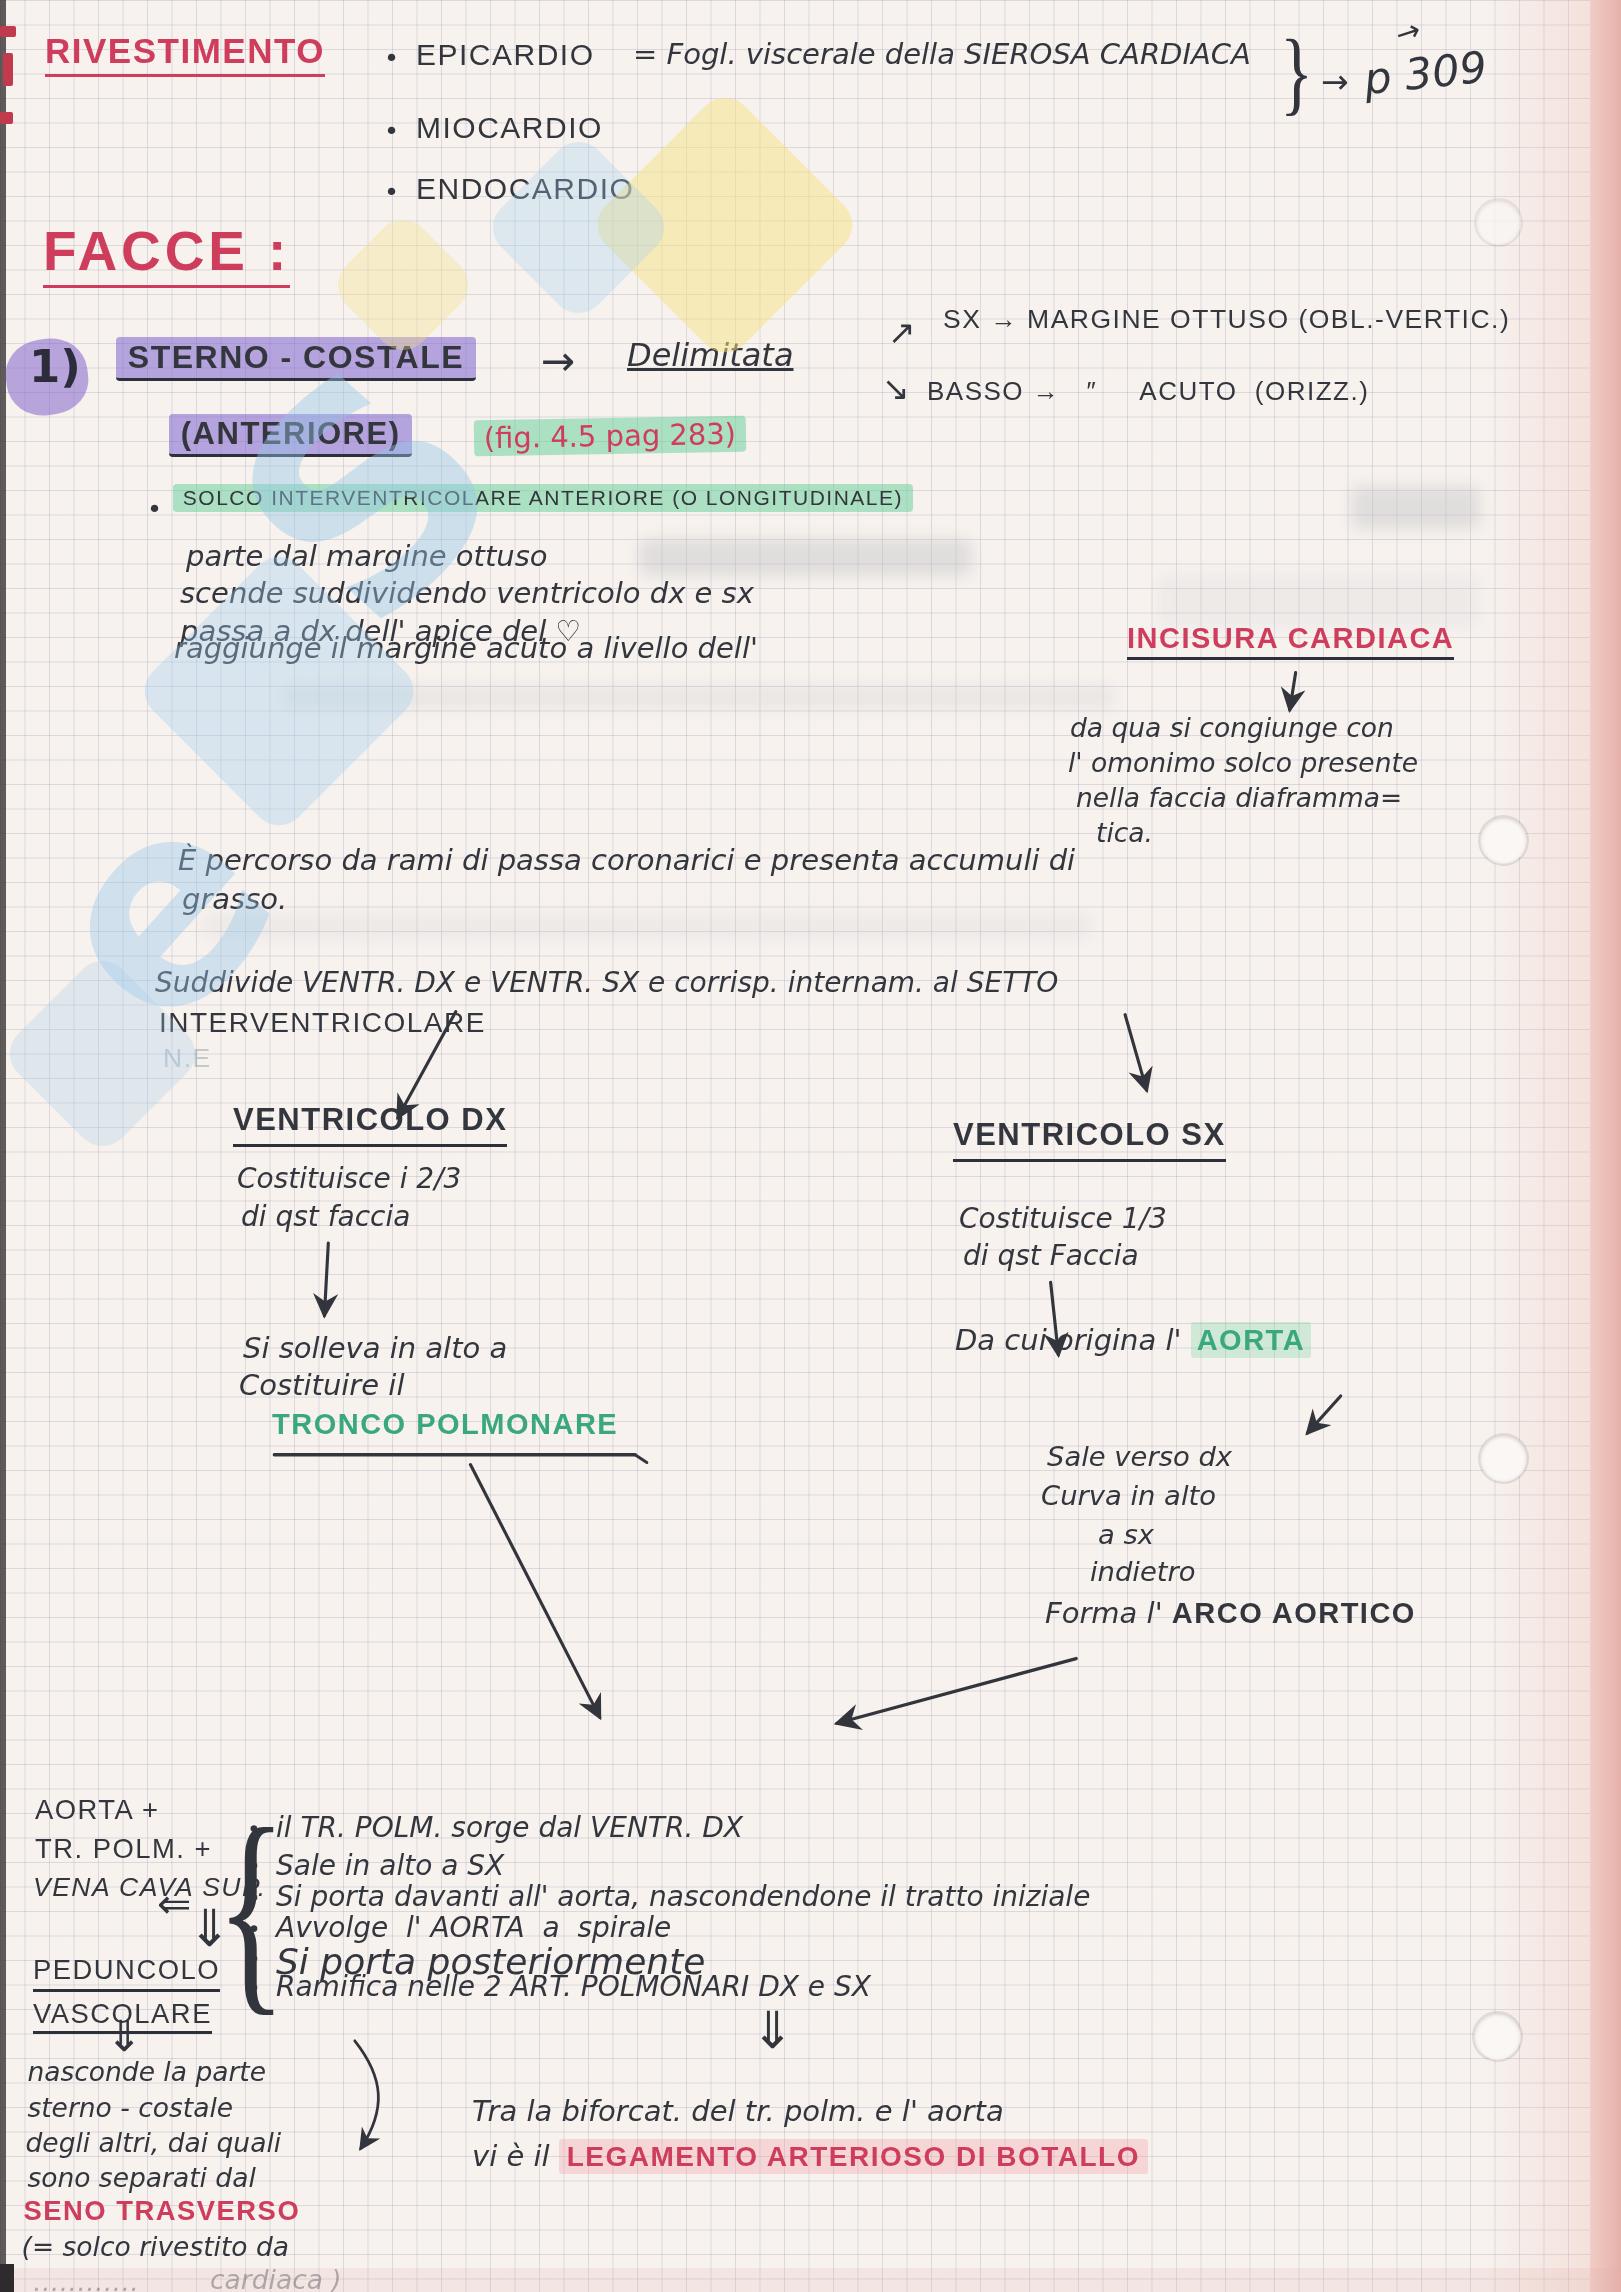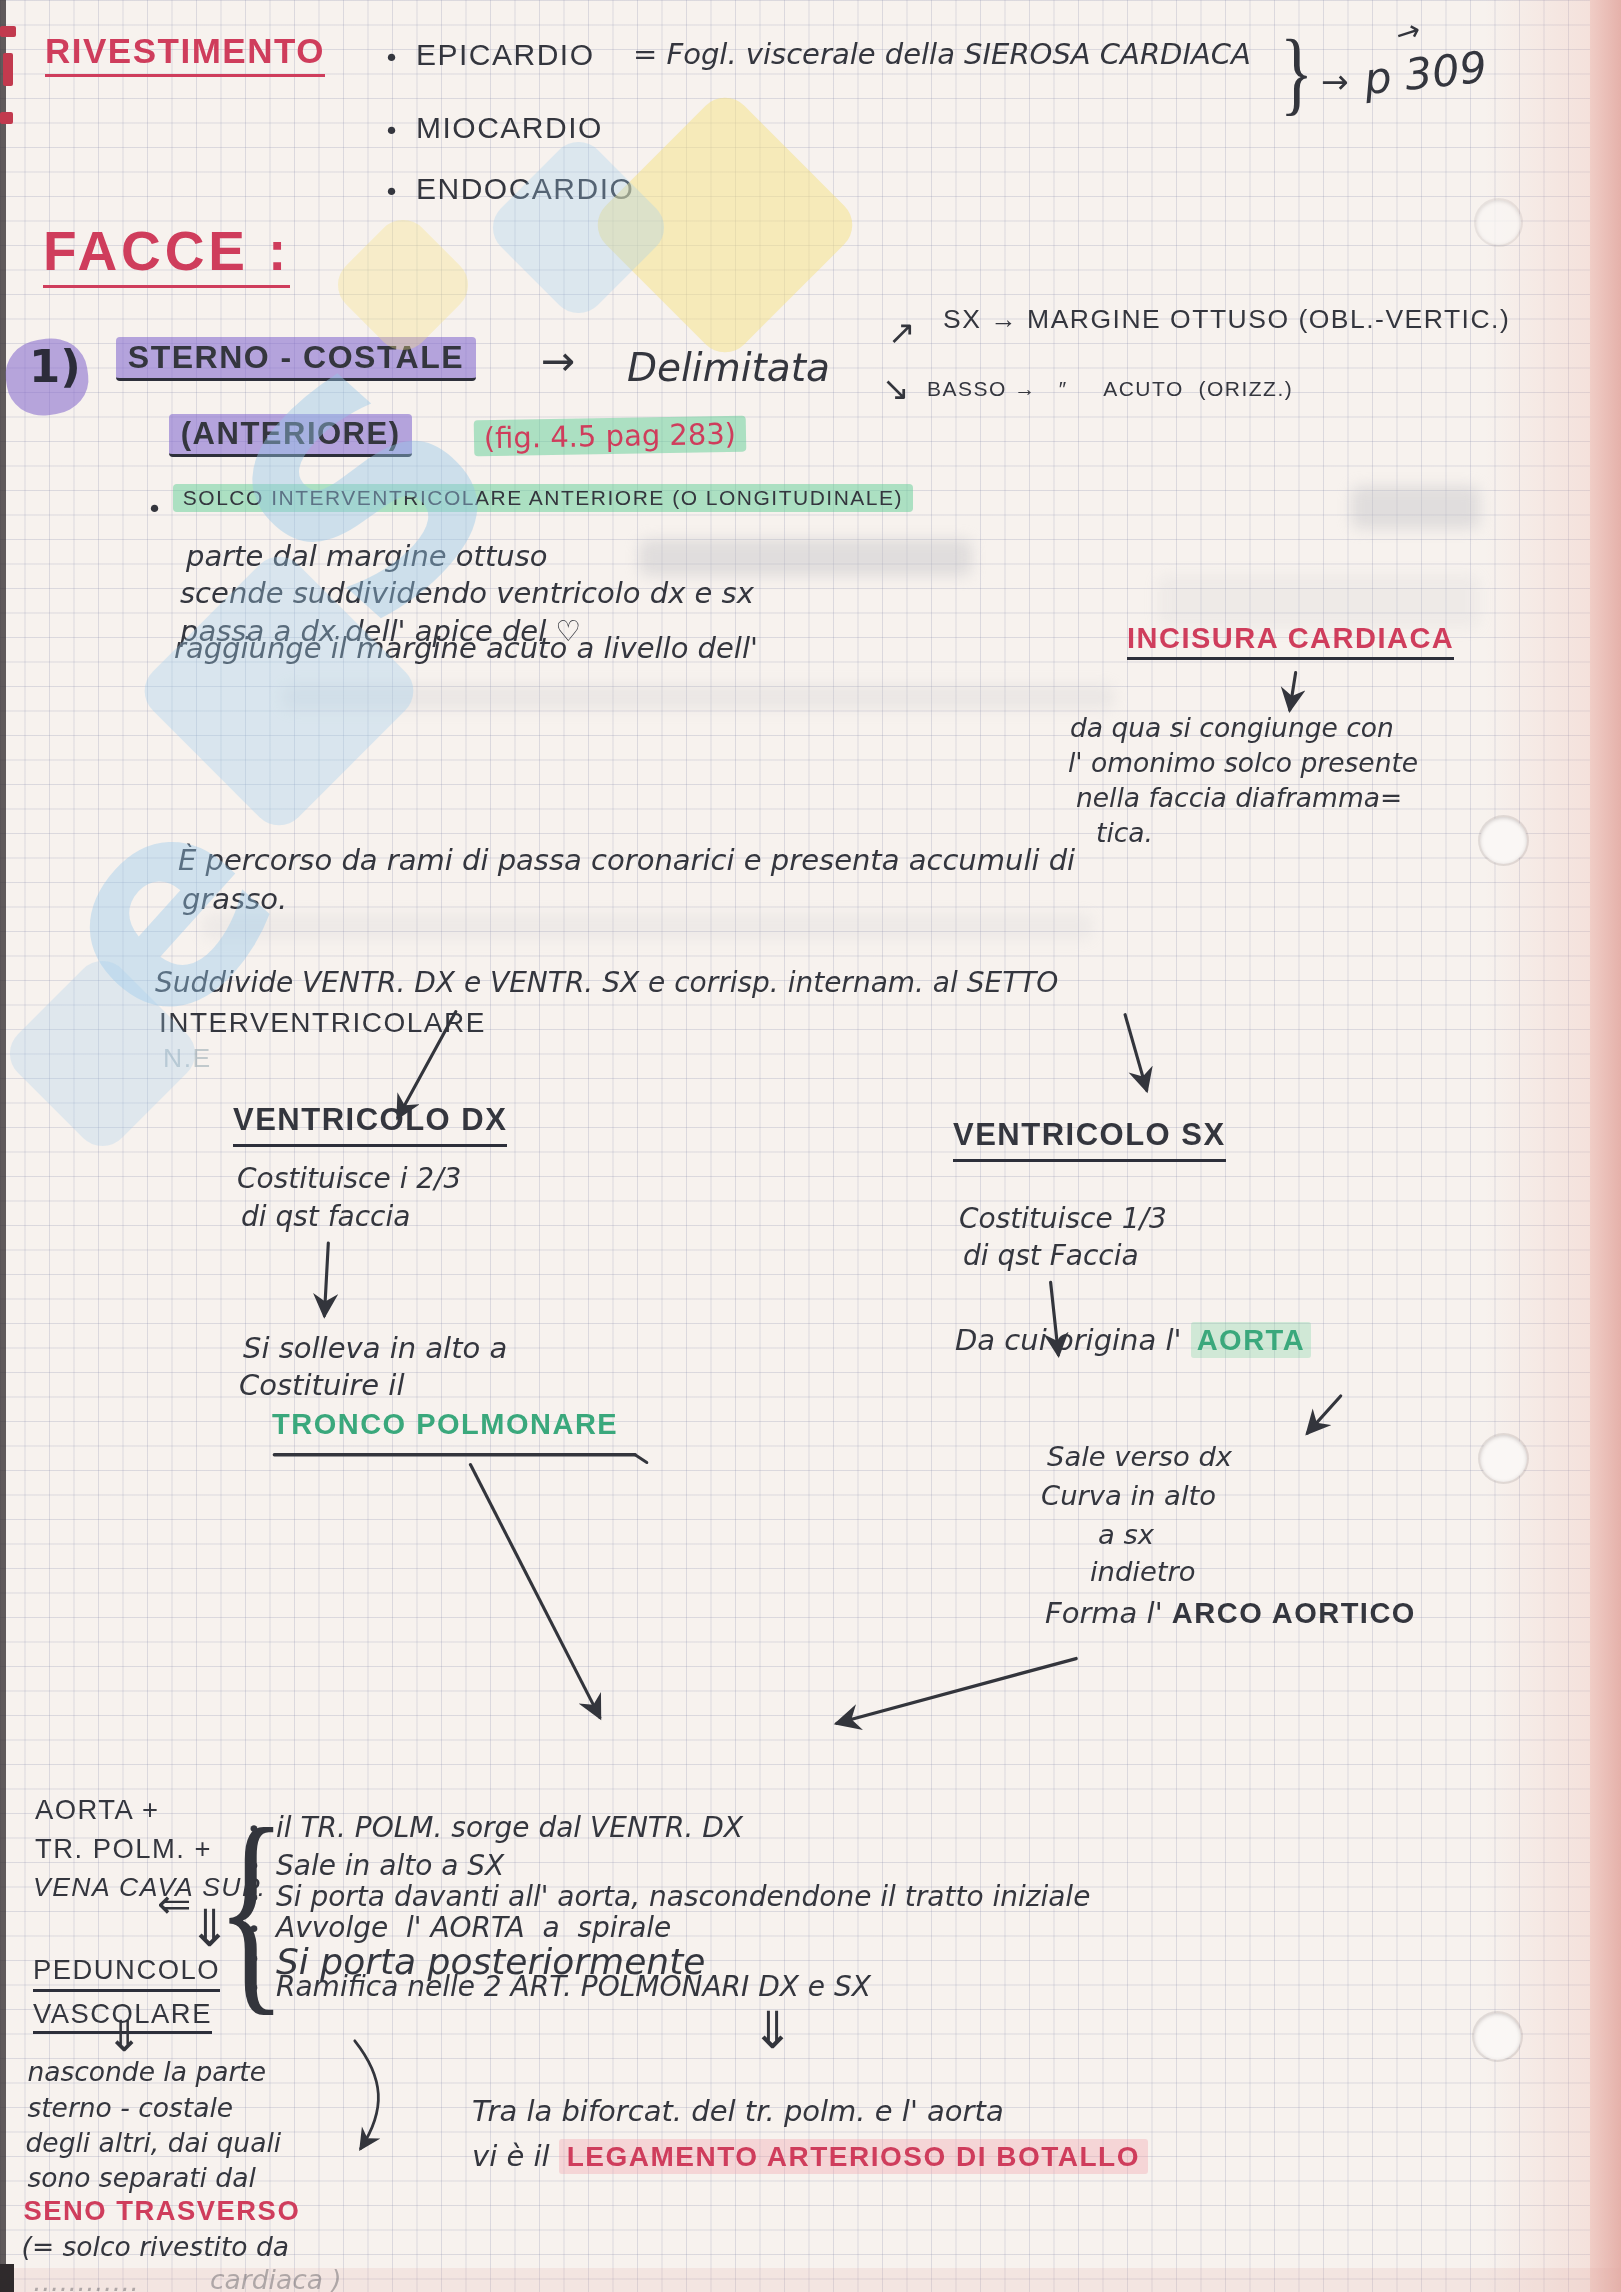--- a/index.html
+++ b/index.html
@@ -77,25 +77,25 @@
   <div class="hw caps" style="left:416px;top:112px;font-size:30px;">MIOCARDIO</div>
   <div class="hw" style="left:384px;top:179px;font-size:25.5px;">•</div>
   <div class="hw caps" style="left:416px;top:173px;font-size:30px;">ENDOCARDIO</div>
 
   <div class="hw caps bold red und-red" style="left:43px;top:223px;font-size:55px;letter-spacing:3.9px;">FACCE :</div>
 
   <div class="pblob" style="left:5.9px;top:339px;width:82px;height:76px;transform:rotate(-8deg);"></div>
   <div class="hw bold" style="left:29px;top:343px;font-size:45px;color:#2c2c3a;">1)</div>
   <div class="hw caps bold hl-purple und-dark" style="left:116px;top:337px;font-size:32px;">STERNO - COSTALE</div>
   <div class="hw arrow" style="left:541px;top:341px;font-size:41px;">→</div>
-  <div class="hw cur" style="left:627px;top:348px;font-size:39px;">Delimitata</div>
+  <div class="hw cur" style="left:627px;top:339px;font-size:32px;text-decoration:underline;">Delimitata</div>
   <div class="hw arrow" style="left:888px;top:316px;font-size:33px;">↗</div>
   <div class="hw arrow" style="left:882px;top:372px;font-size:33px;">↘</div>
   <div class="hw caps" style="left:943px;top:306px;font-size:26.5px;">SX → MARGINE OTTUSO (OBL.-VERTIC.)</div>
-  <div class="hw caps" style="left:927px;top:378px;font-size:21px;">BASSO →   ″     ACUTO  (ORIZZ.)</div>
+  <div class="hw caps" style="left:927px;top:378px;font-size:26px;">BASSO →   ″     ACUTO  (ORIZZ.)</div>
   <div class="hw caps bold hl-purple und-dark" style="left:169px;top:414px;font-size:31px;">(ANTERIORE)</div>
   <div class="hw red hl-green" style="left:474px;top:418px;font-size:29px;transform:rotate(-1deg);">(fig. 4.5 pag 283)</div>
 
   <div class="hw" style="left:147px;top:496px;font-size:25.5px;">•</div>
   <div class="hw caps hl-green" style="left:173px;top:484px;font-size:21px;">SOLCO INTERVENTRICOLARE ANTERIORE (O LONGITUDINALE)</div>
   <div class="hw cur" style="left:186px;top:541px;font-size:29px;">parte dal margine ottuso</div>
   <div class="hw cur" style="left:180px;top:578px;font-size:29px;">scende suddividendo ventricolo dx e sx</div>
   <div class="hw cur" style="left:180px;top:616px;font-size:29px;">passa a dx dell' apice del ♡</div>
   <div class="hw cur" style="left:174px;top:633px;font-size:29px;">raggiunge il margine acuto a livello dell'</div>
   <div class="hw caps bold red und-dark" style="left:1127px;top:623px;font-size:29px;">INCISURA CARDIACA</div>

